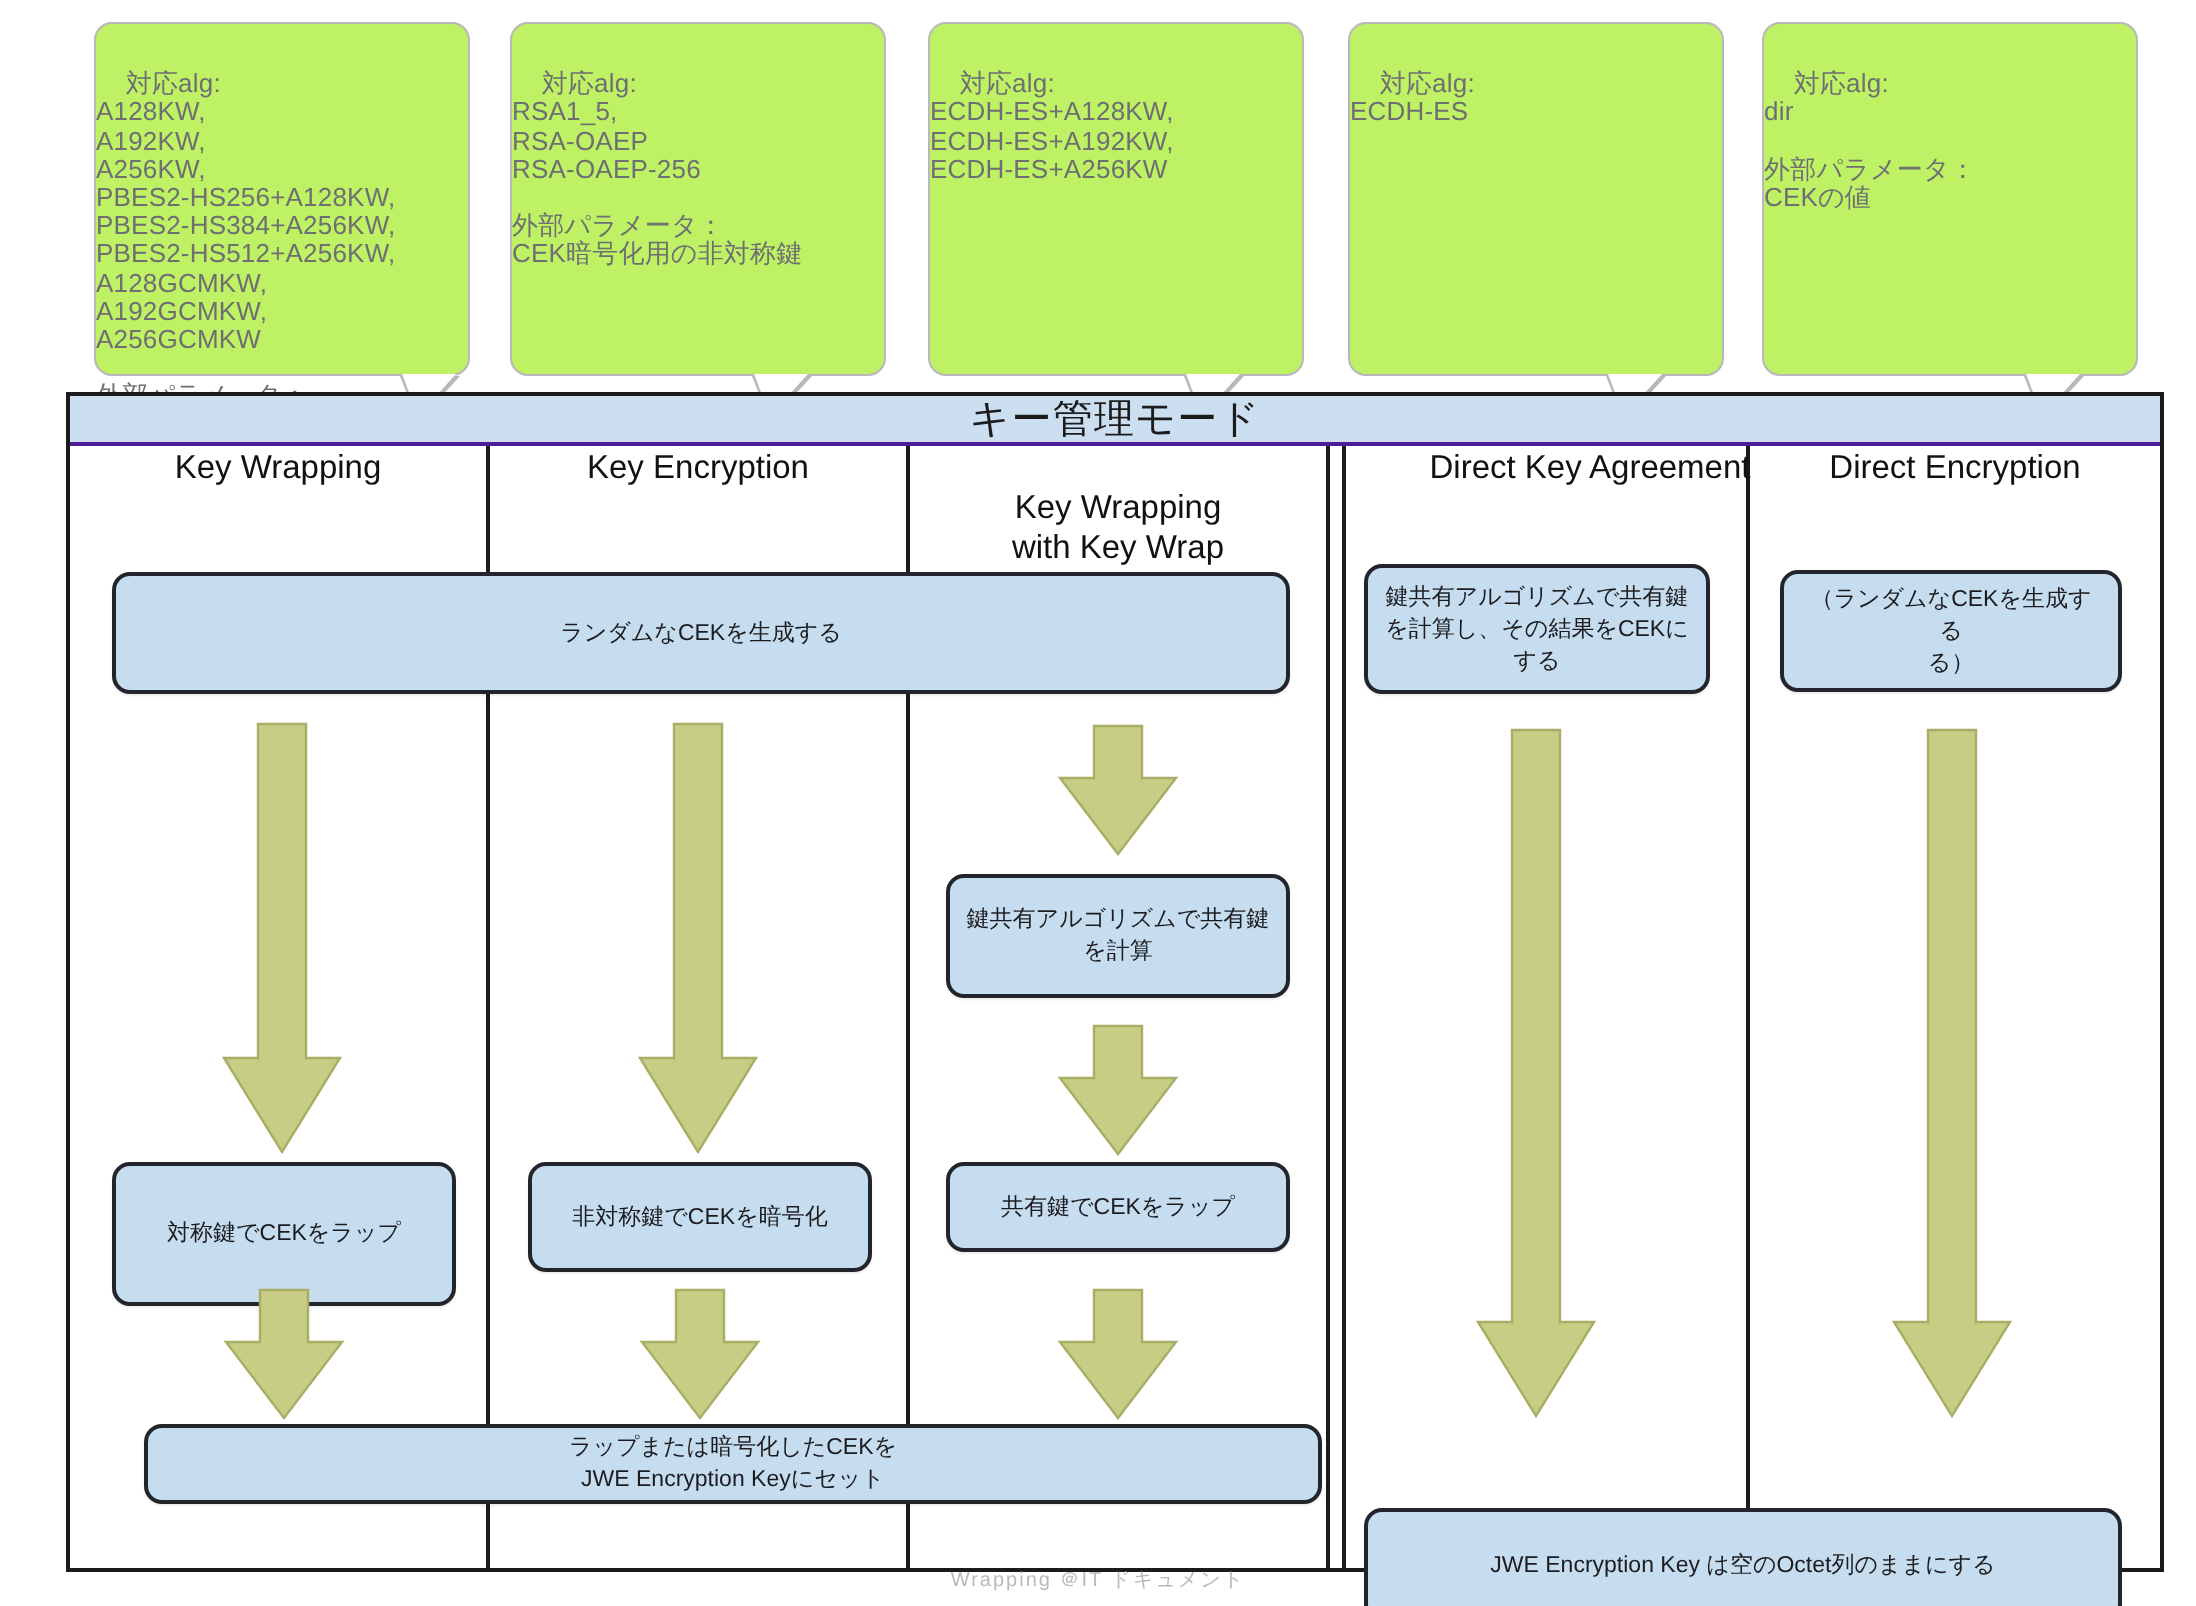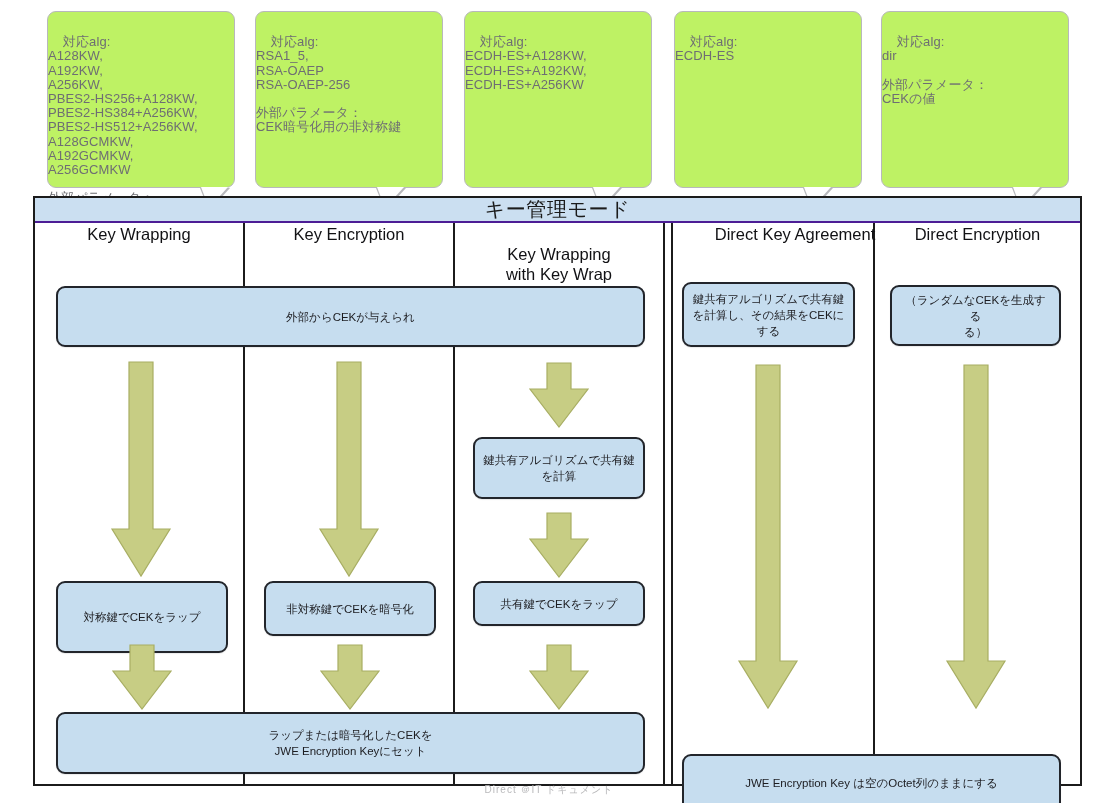--- a/index.html
+++ b/index.html
@@ -198,21 +198,21 @@
 with Key Wrap</span>
   </div>
   <div class="col-title" style="left:695px; top:224px; width:200px;">
     <span>Direct Key Agreement</span>
   </div>
   <div class="col-title" style="left:875px; top:224px; width:205px;">
     <span>Direct Encryption</span>
   </div>
 
   <div class="pbox wide" style="left:56px; top:286px; width:589px; height:61px;">
-    <span>外部からCEKが与えられ</span>
+    <span>ランダムなCEKを生成する</span>
   </div>
 
   <div class="pbox" style="left:682px; top:282px; width:173px; height:65px;">
     <span>鍵共有アルゴリズムで共有鍵
 を計算し、その結果をCEKに
 する</span>
   </div>
 
   <div class="pbox" style="left:890px; top:285px; width:171px; height:61px;">
     <span>（ランダムなCEKを生成する
@@ -283,26 +283,26 @@
       <polygon points="19,0 43,0 43,26 60,26 31,64 2,26 19,26" fill="#c7cd84" stroke="#a8ae63" stroke-width="1.2"></polygon>
     </svg>
   </div>
 
   <div class="arrow" style="left:528px; top:645px; width:62px; height:66px;">
     <svg width="62" height="66" viewBox="0 0 62 66">
       <polygon points="19,0 43,0 43,26 60,26 31,64 2,26 19,26" fill="#c7cd84" stroke="#a8ae63" stroke-width="1.2"></polygon>
     </svg>
   </div>
 
-  <div class="pbox wide" style="left:56px; top:712px; width:589px; height:62px;">
+  <div class="pbox wide" style="left:72px; top:712px; width:589px; height:40px;">
     <span>ラップまたは暗号化したCEKを
 JWE Encryption Keyにセット</span>
   </div>
 
   <div class="pbox wide" style="left:682px; top:712px; width:379px; height:57px;margin-top:42px;">
     <span>JWE Encryption Key は空のOctet列のままにする</span>
   </div>
 
   <div id="watermark" style="top:783px;">
-    <span>Direct ＠IT ドキュメント</span>
+    <span>Wrapping ＠IT ドキュメント</span>
   </div>
 
 </div>
 
 </body></html>

